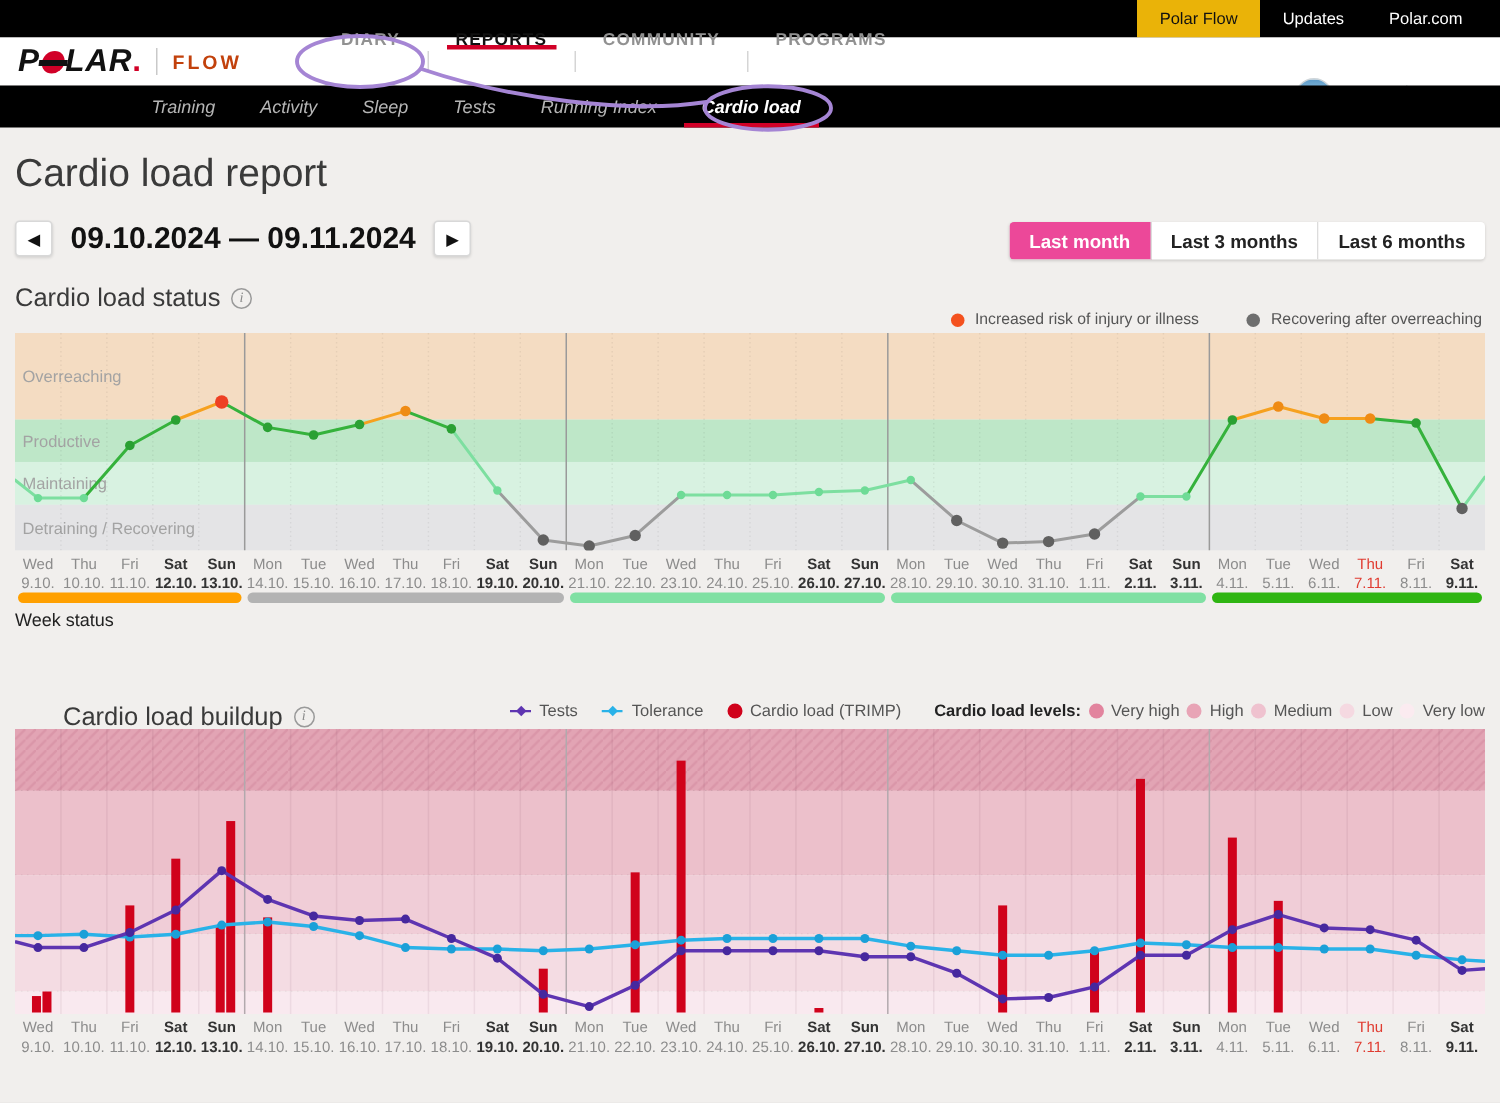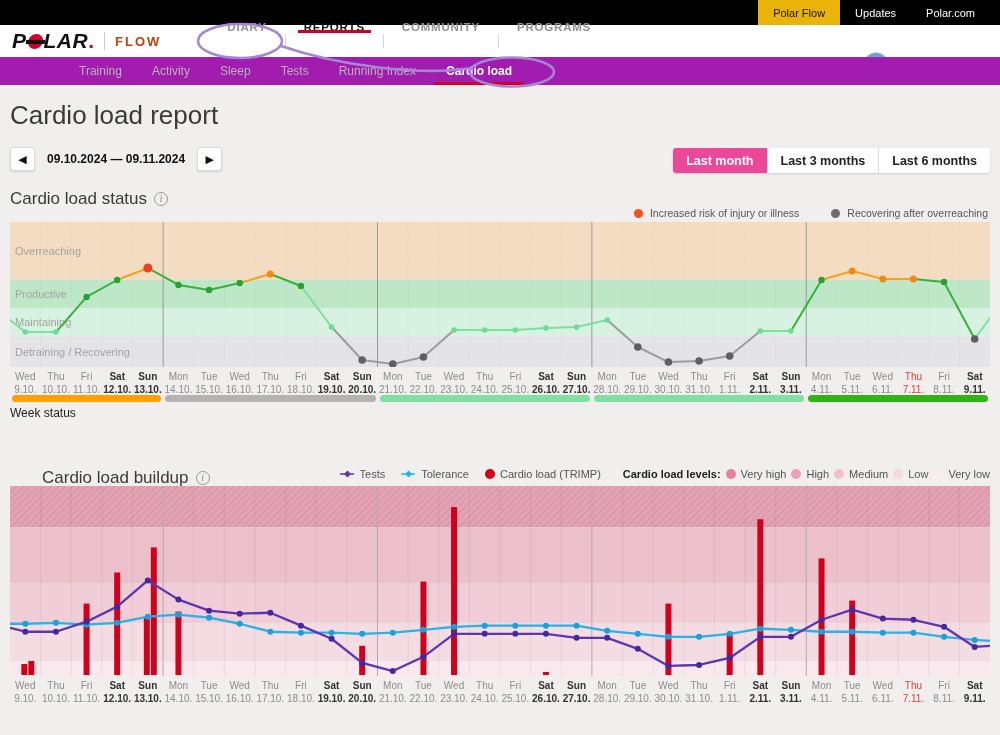--- a/index.html
+++ b/index.html
@@ -30,32 +30,32 @@
   #nav-right{margin-left:auto;display:flex;align-items:center;gap:9px;margin-right:14px;margin-top:48px;}
   #user-name{font-size:13px;color:#222;cursor:pointer;}
   #avatar{width:26px;height:26px;border-radius:50%;cursor:pointer;
     background:linear-gradient(180deg,#5d9bc9 0%,#8fc0de 38%,#e9ece9 52%,#b9c4c9 72%,#7e8e99 100%);
     border:1px solid #cfd6da;}
   .caret{font-size:8px;color:#111;cursor:pointer;}
   #star-icon{font-size:20px;color:#222;line-height:20px;margin-left:14px;cursor:pointer;}
   #chat-icon{margin-left:10px;cursor:pointer;display:flex;}
 
   
-  #subnav{left:0;top:57px;width:1000px;height:28px;background:#a21caf;display:flex;align-items:stretch;padding-left:64px;}
+  #subnav{left:0;top:57px;width:1000px;height:28px;background:#000000;display:flex;align-items:stretch;padding-left:86px;font-style:italic;}
   .subnav-item{position:relative;display:flex;align-items:center;padding:0 8px;margin:0 7px;font-size:12px;color:#b5b5b5;cursor:pointer;}
   .subnav-item.active{color:#fff;font-weight:bold;}
   .subnav-item.active::after{content:'';position:absolute;left:-4px;right:-4px;bottom:0;height:3px;background:#d10027;}
 
   
   #page-title{left:10px;top:100px;font-size:26px;color:#3a3a3a;}
   #date-nav{left:10px;top:147px;display:flex;align-items:center;gap:8px;}
   .arrow-btn{width:25px;height:24px;background:#fff;border:1px solid #d8d8d8;border-radius:3px;
     box-shadow:0 1px 2px rgba(0,0,0,.12);display:flex;align-items:center;justify-content:center;
     font-size:11px;color:#111;cursor:pointer;}
-  #date-range{font-size:12px;font-weight:bold;color:#111;padding:0 4px;}
+  #date-range{font-size:20px;font-weight:bold;color:#111;padding:0 4px;}
   #range-group{right:10px;top:148px;display:flex;height:25px;border-radius:3px;overflow:hidden;
     box-shadow:0 1px 2px rgba(0,0,0,.15);}
   .range-btn{display:flex;align-items:center;padding:0 13px;font-size:12.5px;font-weight:bold;background:#fff;color:#222;cursor:pointer;border-right:1px solid #dcdcdc;}
   .range-btn:last-child{border-right:none;}
   .range-btn.active{background:#ec4899;color:#fff;}
 
   .section-title{font-size:17px;color:#3a3a3a;display:flex;align-items:center;gap:7px;}
   .info-icon{display:inline-flex;align-items:center;justify-content:center;width:14px;height:14px;border:1px solid #9a9a9a;
     border-radius:50%;color:#8a8a8a;font-size:9.5px;font-family:"Liberation Serif",serif;font-style:italic;cursor:pointer;}
 

